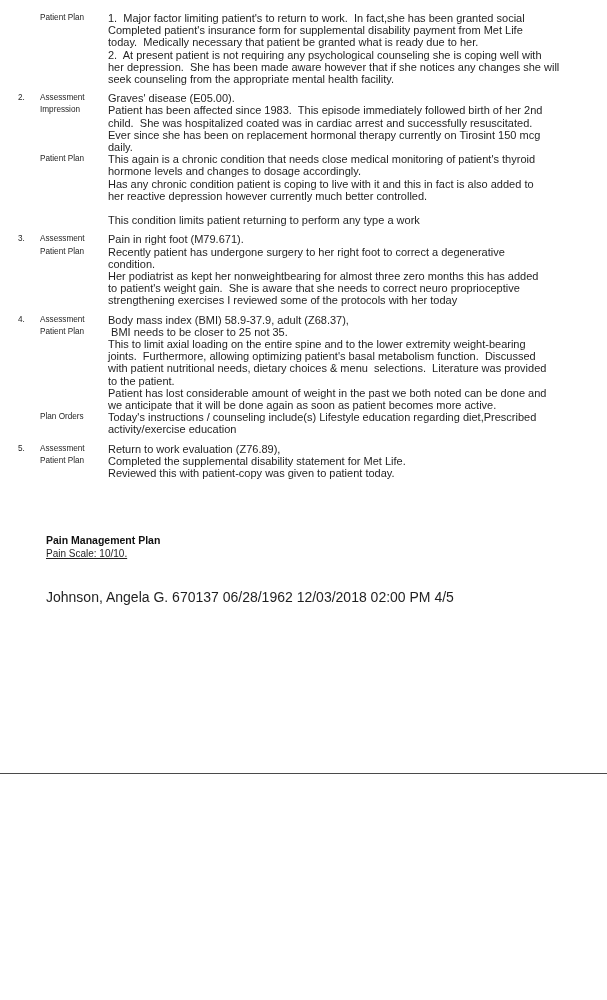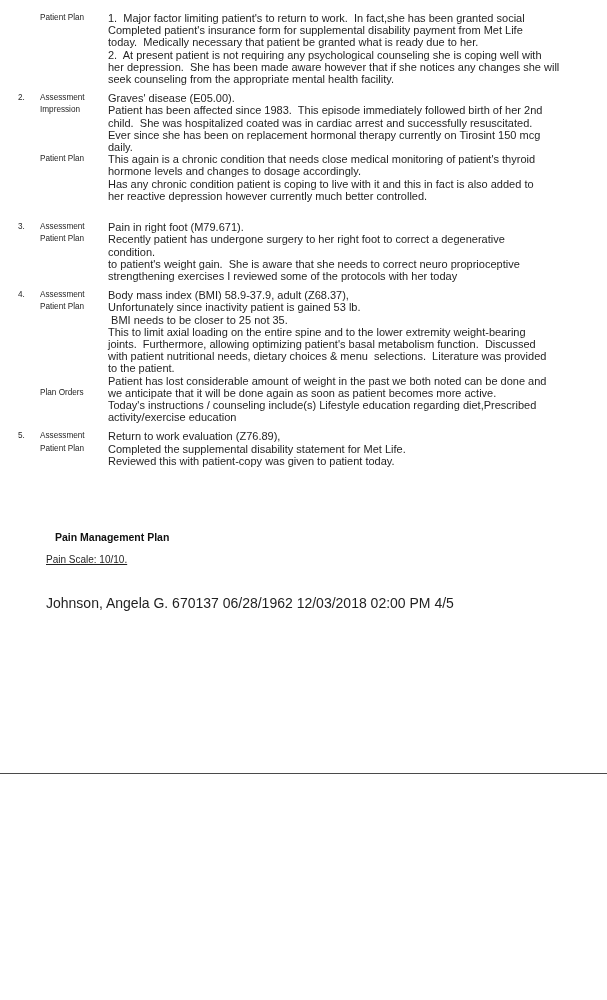--- a/index.html
+++ b/index.html
@@ -60,21 +60,21 @@
     height: 12.2px;
   }
   .blockgap {
     height: 7px;
   }
   .section-title {
     font-size: 10.5px;
     font-weight: bold;
     color: #111111;
     line-height: 15px;
-    margin: 9px;
+    margin: 0;
   }
   .section-line {
     font-size: 10px;
     line-height: 12.4px;
     color: #1f1f1f;
     text-decoration: underline;
   }
   .footer-line {
     font-size: 14px;
     line-height: 12px;
@@ -126,35 +126,37 @@
       <div class="body-line">Graves' disease (E05.00).</div>
       <div class="body-line">Patient has been affected since 1983.  This episode immediately followed birth of her 2nd</div>
       <div class="body-line">child.  She was hospitalized coated was in cardiac arrest and successfully resuscitated.</div>
       <div class="body-line">Ever since she has been on replacement hormonal therapy currently on Tirosint 150 mcg</div>
       <div class="body-line">daily.</div>
       <div class="body-line">This again is a chronic condition that needs close medical monitoring of patient's thyroid</div>
       <div class="body-line">hormone levels and changes to dosage accordingly.</div>
       <div class="body-line">Has any chronic condition patient is coping to live with it and this in fact is also added to</div>
       <div class="body-line">her reactive depression however currently much better controlled.</div>
       <div class="body-line gap-line"></div>
+      <div class="body-line">This condition limits patient returning to perform any type a work</div>
     </div>
   </div>
 
   <div class="blockgap"></div>
 
   <div class="entry">
     <div class="col-num">3.</div>
     <div class="col-label">
       <div class="label-line">Assessment</div>
       <div class="label-line">Patient Plan</div>
     </div>
     <div class="col-body">
       <div class="body-line">Pain in right foot (M79.671).</div>
       <div class="body-line">Recently patient has undergone surgery to her right foot to correct a degenerative</div>
       <div class="body-line">condition.</div>
+      <div class="body-line">Her podiatrist as kept her nonweightbearing for almost three zero months this has added</div>
       <div class="body-line">to patient's weight gain.  She is aware that she needs to correct neuro proprioceptive</div>
       <div class="body-line">strengthening exercises I reviewed some of the protocols with her today</div>
     </div>
   </div>
 
   <div class="blockgap"></div>
 
   <div class="entry">
     <div class="col-num">4.</div>
     <div class="col-label">
@@ -163,21 +165,20 @@
       <div class="label-line"></div>
       <div class="label-line"></div>
       <div class="label-line"></div>
       <div class="label-line"></div>
       <div class="label-line"></div>
       <div class="label-line"></div>
       <div class="label-line">Plan Orders</div>
     </div>
     <div class="col-body">
       <div class="body-line">Body mass index (BMI) 58.9-37.9, adult (Z68.37),</div>
-      <div class="body-line">Unfortunately since inactivity patient is gained 53 lb.</div>
       <div class="body-line"> BMI needs to be closer to 25 not 35.</div>
       <div class="body-line">This to limit axial loading on the entire spine and to the lower extremity weight-bearing</div>
       <div class="body-line">joints.  Furthermore, allowing optimizing patient's basal metabolism function.  Discussed</div>
       <div class="body-line">with patient nutritional needs, dietary choices &amp; menu  selections.  Literature was provided</div>
       <div class="body-line">to the patient.</div>
       <div class="body-line">Patient has lost considerable amount of weight in the past we both noted can be done and</div>
       <div class="body-line">we anticipate that it will be done again as soon as patient becomes more active.</div>
       <div class="body-line">Today's instructions / counseling include(s) Lifestyle education regarding diet,Prescribed</div>
       <div class="body-line">activity/exercise education</div>
     </div>

